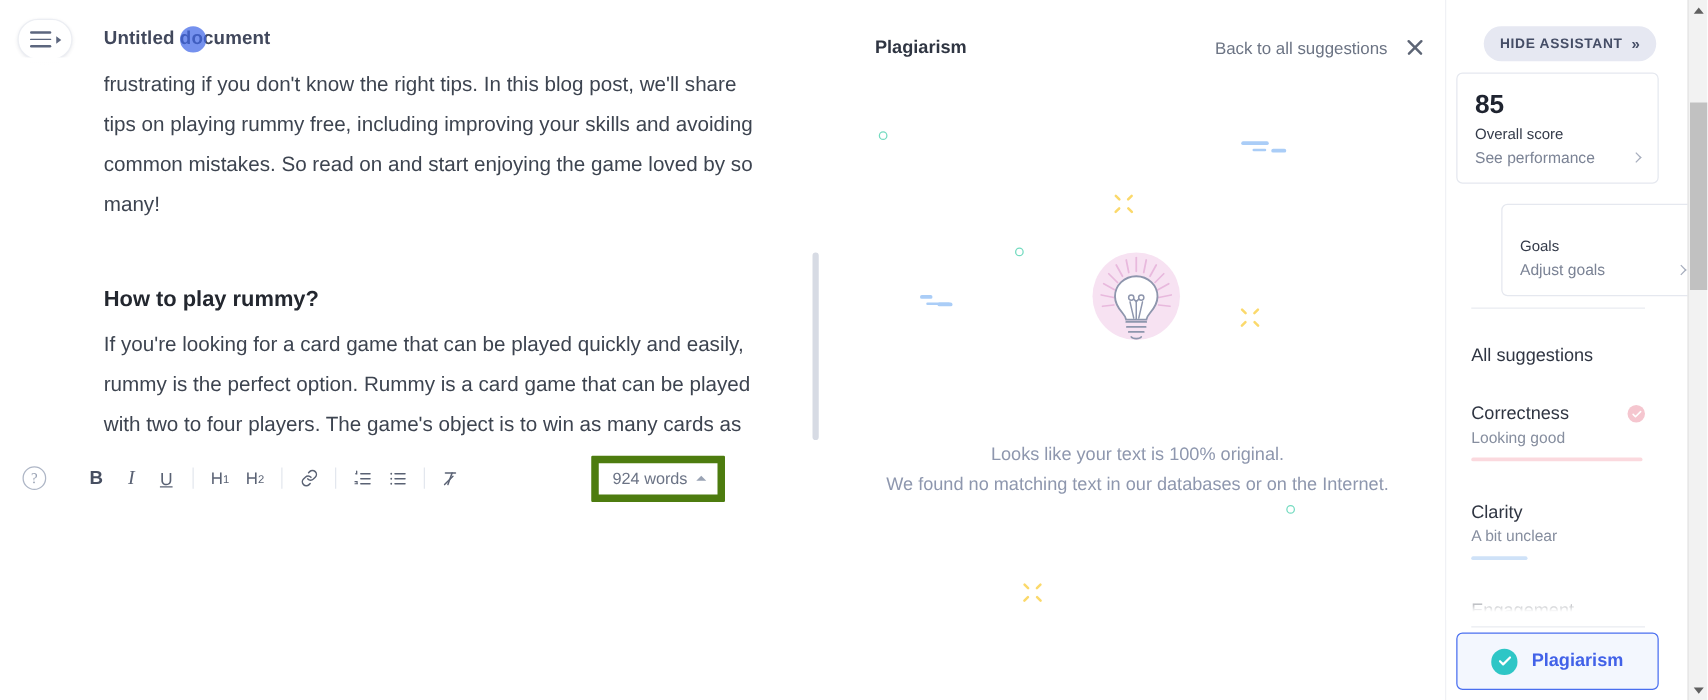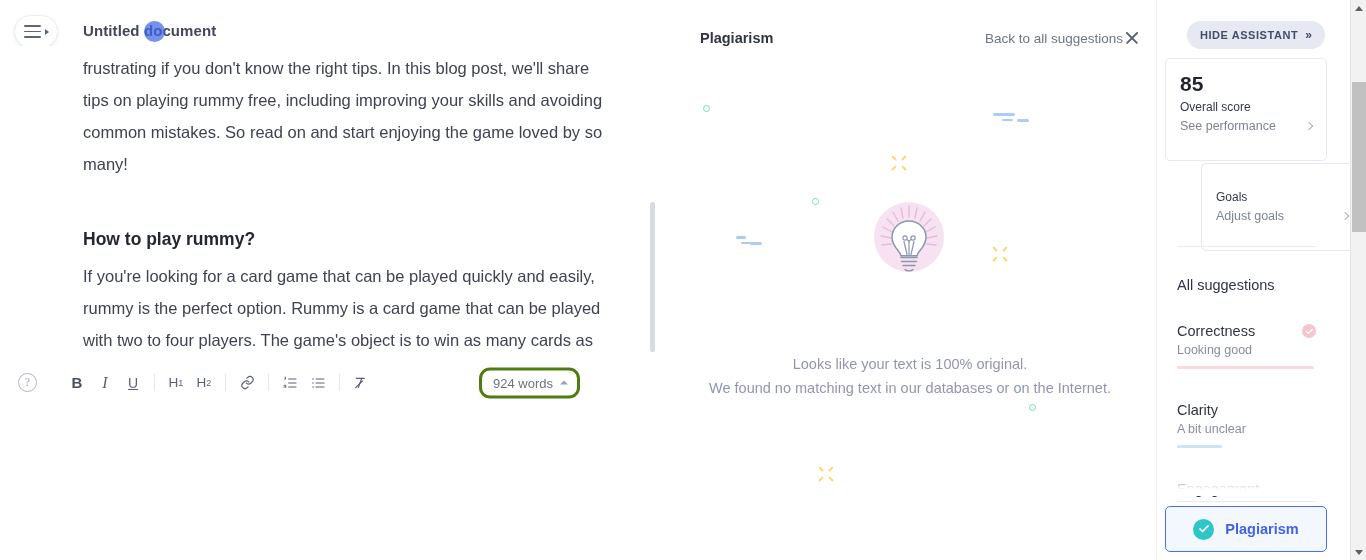--- a/index.html
+++ b/index.html
@@ -93,21 +93,21 @@
     color: #5a6274; font-size: 15px; cursor: pointer; border-radius: 4px;
   }
   .tb-btn.bold { font-weight: bold; font-size: 15px; color: #474f61; }
   .tb-btn.italic { font-style: italic; font-family: "Liberation Serif", serif; font-size: 16px; }
   .tb-btn.under { text-decoration: underline; font-size: 14px; }
   .tb-btn.hh { font-size: 13.5px; }
   .tb-btn.hh sub { font-size: 9px; }
   .tb-sep { width: 1px; height: 17px; background: #e3e7ee; margin: 0 7px; }
   .word-count {
     position: absolute; right: 80px; top: 50%; transform: translateY(-50%);
-    border: 3px solid #4d7c0f; border-radius: 11px;
+    border: 6px solid #4d7c0f; border-radius: 1px;
     padding: 5px 9px 5px 11px;
     font-size: 13px; color: #6b7385;
     display: flex; align-items: center; gap: 7px; cursor: pointer;
     background: #fff;
   }
   .wc-caret {
     width: 0; height: 0;
     border-bottom: 4.5px solid #9aa3b4;
     border-left: 4px solid transparent;
     border-right: 4px solid transparent;
@@ -133,21 +133,21 @@
   }
   .plag-head {
     position: absolute; left: 40px; top: 26px;
     right: 20px; height: 24px;
     display: flex; align-items: center;
   }
   .plag-title {
     font-size: 14.5px; font-weight: bold; color: #2f3542;
   }
   .plag-actions {
-    margin-left: auto; display: flex; align-items: center; gap: 1px;
+    margin-left: auto; display: flex; align-items: center; gap: 14px;
   }
   .back-link {
     font-size: 13.5px; color: #6c7484; cursor: pointer;
   }
   .close-x {
     position: relative; width: 16px; height: 16px; cursor: pointer;
   }
   .close-x:before, .close-x:after {
     content: ""; position: absolute; left: 0; top: 7px;
     width: 16px; height: 1.6px; background: #5d6575; border-radius: 1px;
@@ -213,21 +213,21 @@
     cursor: pointer; font-family: "Liberation Sans", sans-serif;
   }
   .chev2 { font-size: 12px; letter-spacing: -2px; padding-right: 2px; }
 
   .card {
     position: absolute; left: 8px;
     width: 162px;
     background: #fff;
     border: 1px solid #e5e8ef;
     border-radius: 5px;
-    padding: 13px 14px 27px 14px;
+    padding: 13px 14px 13px 14px;
     cursor: pointer;
   }
   .card-score { top: 58px; }
   .card-goals { top: 163px; margin-left: 36px; }
   .score-num { font-size: 21px; font-weight: bold; color: #1f2430; line-height: 24px; }
   .card-label { font-size: 12px; color: #333a49; margin-top: 4px; }
   .card-sub {
     font-size: 12.5px; color: #7b8395; margin-top: 5px;
     display: flex; align-items: center;
   }

